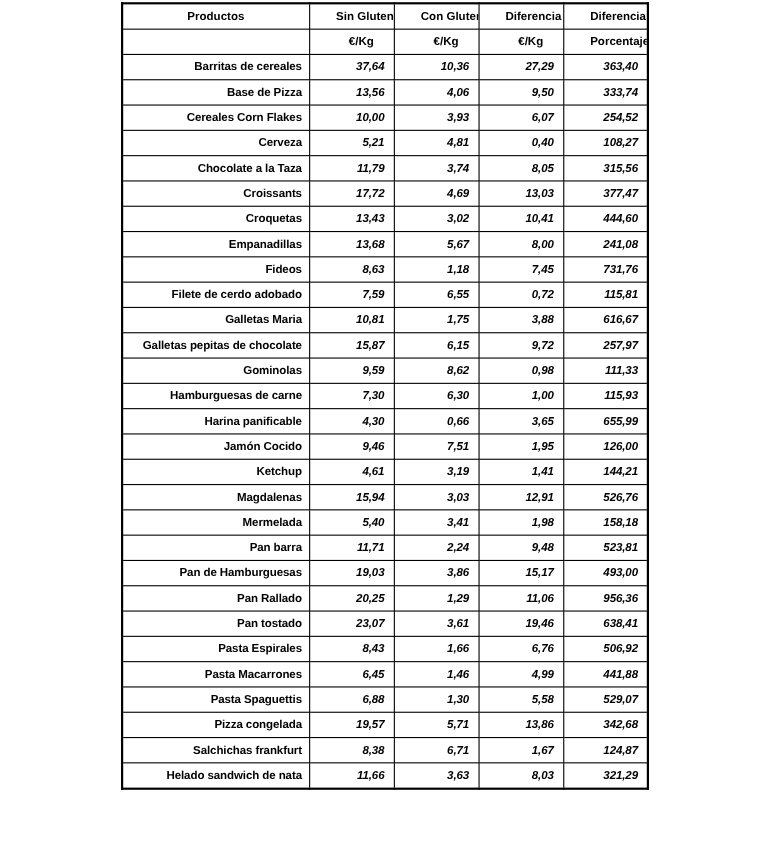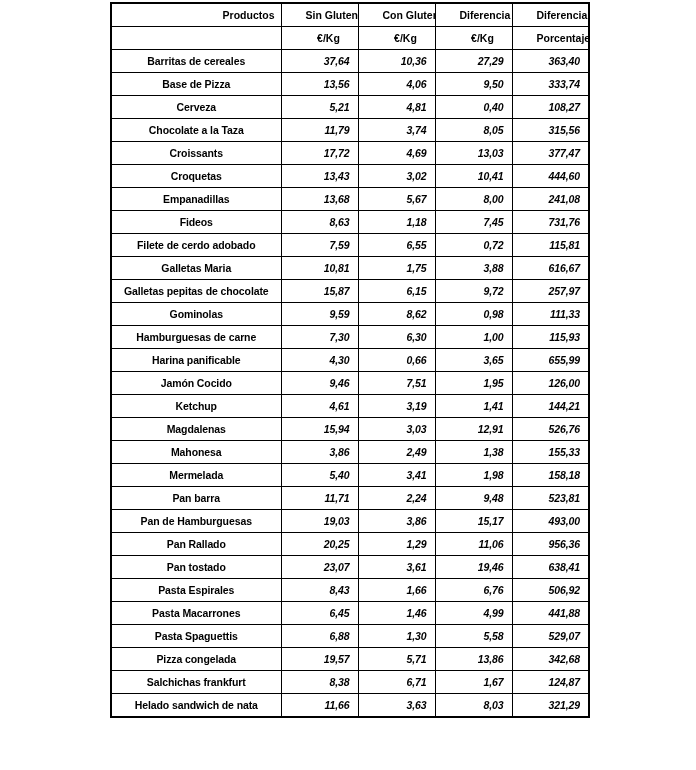--- a/index.html
+++ b/index.html
@@ -35,29 +35,29 @@
     padding: 0 6px;
     font-size: 10.5px;
     line-height: 22px;
     vertical-align: middle;
     box-sizing: border-box;
     white-space: nowrap;
     overflow: hidden;
   }
   table.price-table th {
     font-weight: bold;
-    text-align: right;
+    text-align: center;
   }
   table.price-table th.num-head {
     text-align: center;
     padding-left: 24px;
   }
   table.price-table td.prod {
     font-weight: bold;
-    text-align: center;
+    text-align: right;
     letter-spacing: -0.1px;
   }
   table.price-table td.num {
     font-style: italic;
     font-weight: bold;
     text-align: right;
     padding-right: 8px;
     letter-spacing: -0.1px;
   }
   table.price-table tr.head-row-1 th { border-top: none; }
@@ -99,20 +99,27 @@
           <td class="num">363,40</td>
         </tr>
         <tr>
           <td class="prod">Base de Pizza</td>
           <td class="num">13,56</td>
           <td class="num">4,06</td>
           <td class="num">9,50</td>
           <td class="num">333,74</td>
         </tr>
         <tr>
+          <td class="prod">Cereales Corn Flakes</td>
+          <td class="num">10,00</td>
+          <td class="num">3,93</td>
+          <td class="num">6,07</td>
+          <td class="num">254,52</td>
+        </tr>
+        <tr>
           <td class="prod">Cerveza</td>
           <td class="num">5,21</td>
           <td class="num">4,81</td>
           <td class="num">0,40</td>
           <td class="num">108,27</td>
         </tr>
         <tr>
           <td class="prod">Chocolate a la Taza</td>
           <td class="num">11,79</td>
           <td class="num">3,74</td>
@@ -204,27 +211,20 @@
           <td class="num">144,21</td>
         </tr>
         <tr>
           <td class="prod">Magdalenas</td>
           <td class="num">15,94</td>
           <td class="num">3,03</td>
           <td class="num">12,91</td>
           <td class="num">526,76</td>
         </tr>
         <tr>
-          <td class="prod">Mahonesa</td>
-          <td class="num">3,86</td>
-          <td class="num">2,49</td>
-          <td class="num">1,38</td>
-          <td class="num">155,33</td>
-        </tr>
-        <tr>
           <td class="prod">Mermelada</td>
           <td class="num">5,40</td>
           <td class="num">3,41</td>
           <td class="num">1,98</td>
           <td class="num">158,18</td>
         </tr>
         <tr>
           <td class="prod">Pan barra</td>
           <td class="num">11,71</td>
           <td class="num">2,24</td>

